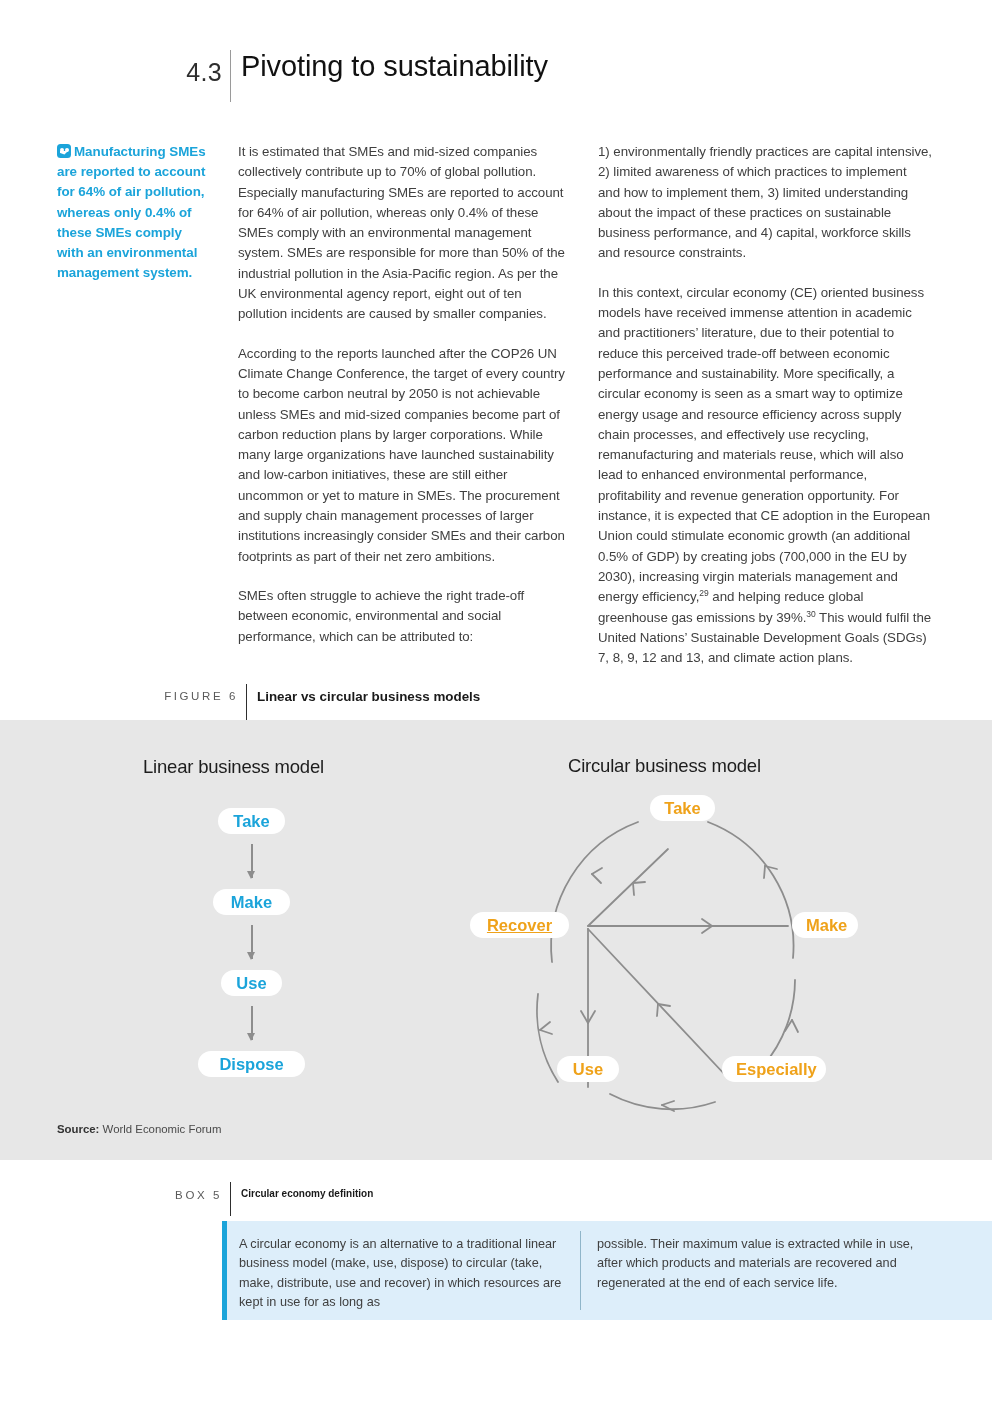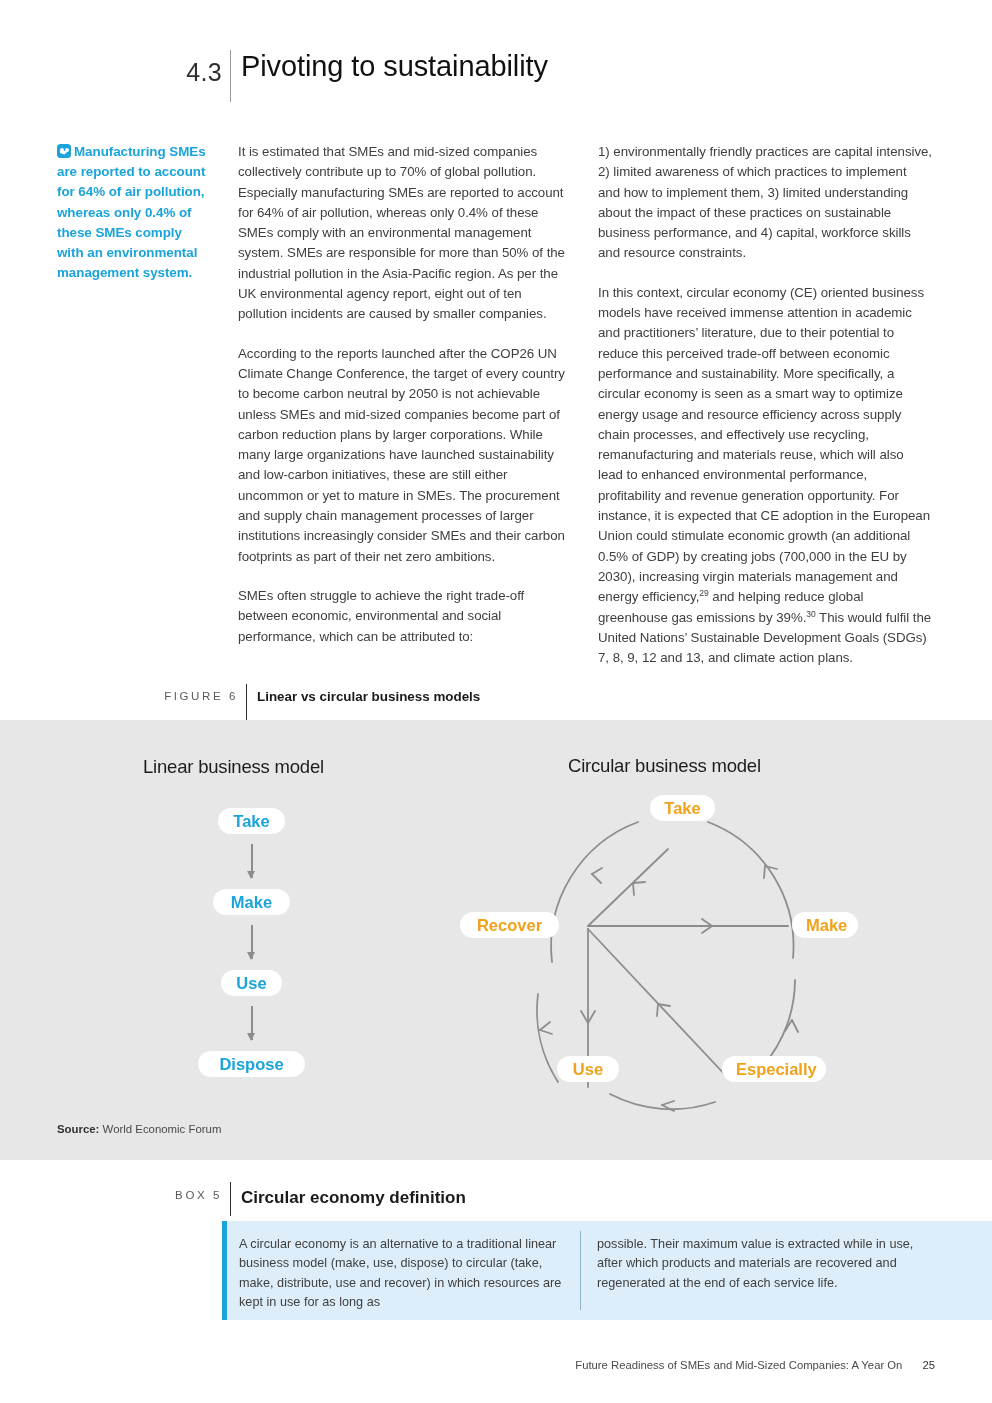--- a/index.html
+++ b/index.html
@@ -115,21 +115,21 @@
   .boxrow { position: absolute; left: 0; top: 1172px; width: 992px; height: 32px; }
   .boxrow .tag {
     position: absolute; left: 100px; top: 5px; width: 122px;
     text-align: right; font-size: 11.5px; letter-spacing: 2.6px; color: #5a5a5a;
   }
   .boxrow .rule {
     position: absolute; left: 230px; top: -2px; width: 1px; height: 34px; background: #2e2e2e;
   }
   .boxrow .cap {
     position: absolute; left: 241px; top: 4px;
-    font-size: 17px; font-weight: bold; color: #1a1a1a; text-align: right;
+    font-size: 10px; font-weight: bold; color: #1a1a1a; text-align: right;
   }
 
   .box5 {
     position: absolute; left: 222px; top: 1209px; width: 856px; height: 99px;
     background: #ddeefa;
   }
   .box5 .accent {
     position: absolute; left: 0; top: 0; width: 5px; height: 99px; background: #1ba4da;
   }
   .box5 .divider {
@@ -238,36 +238,33 @@
       <path d="M118,147 L258,296"></path>
       <path d="M188,222 l12,2"></path>
       <path d="M188,222 l-1,12"></path>
     </g>
   </svg>
 
   <div class="pill orange" style="left:650px; top:783px; width:65px;">Take</div>
   <div class="pill orange" style="left:792px; top:900px; width:66px;">Make</div>
   <div class="pill orange" style="left:722px; top:1044px; width:104px;">Especially</div>
   <div class="pill orange" style="left:557px; top:1044px; width:62px;">Use</div>
-  <div class="pill orange" style="left:460px; top:900px; width:99px;">Recover</div>
+  <div class="pill orange" style="left:470px; top:900px; width:99px;text-decoration:underline;">Recover</div>
 
   <div class="src">
     <b>Source:</b><span> World Economic Forum</span>
   </div>
 
   <div class="boxrow">
     <div class="tag">BOX 5</div>
     <div class="rule"></div>
     <div class="cap">Circular economy definition</div>
   </div>
 
   <div class="box5">
     <div class="accent"></div>
     <div class="bcol b1">A circular economy is an alternative to a traditional linear business model (make, use, dispose) to circular (take, make, distribute, use and recover) in which resources are kept in use for as long as</div>
     <div class="divider"></div>
     <div class="bcol b2">possible. Their maximum value is extracted while in use, after which products and materials are recovered and regenerated at the end of each service life.</div>
   </div>
 
-  <div class="footer">
-    <span>Future Readiness of SMEs and Mid-Sized Companies: A Year On</span><span class="pg">25</span>
-  </div>
 
 </div>
 
 </body></html>

